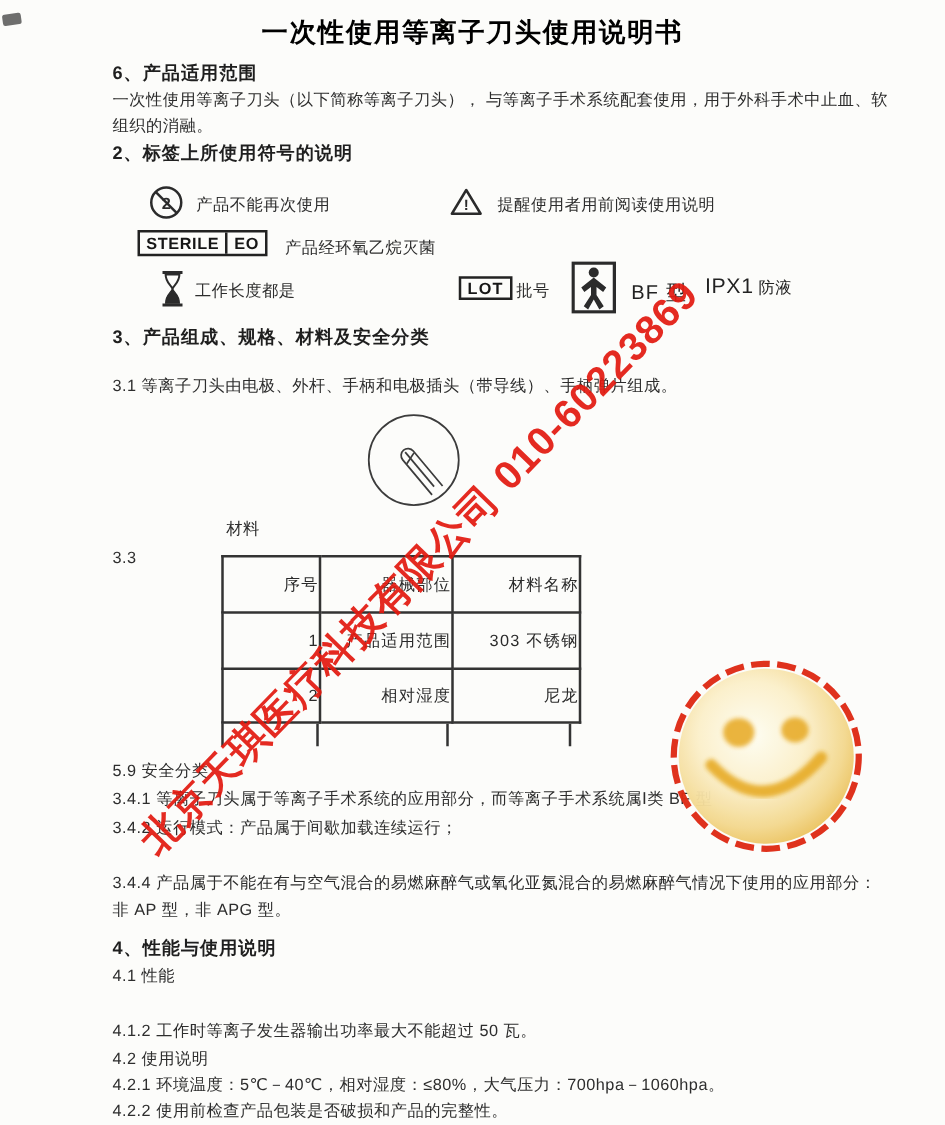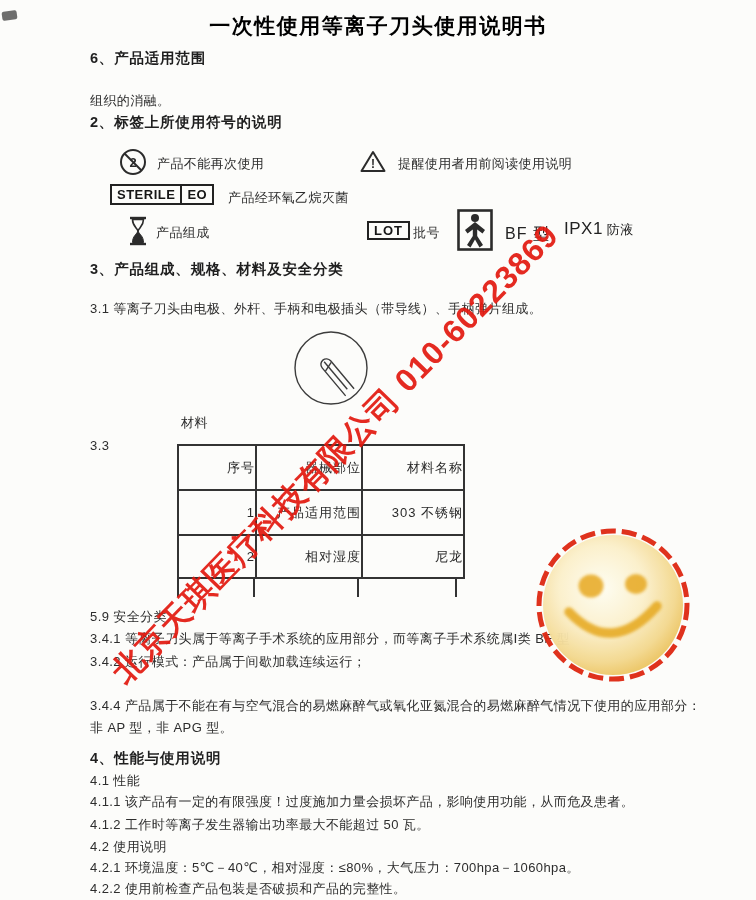--- a/index.html
+++ b/index.html
@@ -63,20 +63,21 @@
 </head>
 <body>
 
 <div class="page">
 
   <div class="smudge"></div>
 
   <h1 class="title">一次性使用等离子刀头使用说明书</h1>
 
   <div class="line hmajor" style="top:49px">6、产品适用范围</div>
+  <div class="line" style="top:71px">一次性使用等离子刀头（以下简称等离子刀头）， 与等离子手术系统配套使用，用于外科手术中止血、软</div>
   <div class="line" style="top:92px">组织的消融。</div>
 
   <div class="line hmajor" style="top:113px">2、标签上所使用符号的说明</div>
 
   <span class="icon" style="left:119px;top:148px">
     <svg width="28" height="28" viewBox="0 0 28 28">
       <circle cx="14" cy="14" r="12" fill="none" stroke="#2b2b2b" stroke-width="2"></circle>
       <text x="14" y="19" font-size="13" font-weight="bold" text-anchor="middle" fill="#2b2b2b">2</text>
       <line x1="5.5" y1="5.5" x2="22.5" y2="22.5" stroke="#2b2b2b" stroke-width="2"></line>
     </svg>
@@ -98,21 +99,21 @@
   <div class="line" style="left:228px;top:189px">产品经环氧乙烷灭菌</div>
 
   <span class="icon" style="left:128px;top:216px">
     <svg width="20" height="30" viewBox="0 0 20 30">
       <line x1="2" y1="2" x2="18" y2="2" stroke="#2b2b2b" stroke-width="2.4"></line>
       <line x1="2" y1="28" x2="18" y2="28" stroke="#2b2b2b" stroke-width="2.4"></line>
       <path d="M4.5 3.5 C4.5 10 9 12 10 15 C11 12 15.5 10 15.5 3.5 Z" fill="none" stroke="#2b2b2b" stroke-width="1.6"></path>
       <path d="M10 15 C9 18 4.5 20 4.5 26.5 H15.5 C15.5 20 11 18 10 15 Z" fill="#2b2b2b" stroke="#2b2b2b" stroke-width="1"></path>
     </svg>
   </span>
-  <div class="line" style="left:156px;top:224px">产品组成</div>
+  <div class="line" style="left:156px;top:224px">工作长度都是</div>
 
   <span class="lotbadge" style="left:367px;top:221px">LOT</span>
   <div class="line" style="left:413px;top:224px">批号</div>
 
   <span class="icon" style="left:457px;top:209px">
     <svg width="36" height="42" viewBox="0 0 36 42">
       <rect x="1.5" y="1.5" width="33" height="39" fill="none" stroke="#2b2b2b" stroke-width="2.6"></rect>
       <circle cx="18" cy="9" r="4" fill="#2b2b2b"></circle>
       <path d="M18 13 L8 21 L10.5 24.5 L15.8 20.5 L15.8 27 L10 36 L13.5 38.5 L18 30.5 L22.5 38.5 L26 36 L20.2 27 L20.2 20.5 L25.5 24.5 L28 21 Z" fill="#2b2b2b"></path>
     </svg>
@@ -163,21 +164,20 @@
   <div class="stub" style="left:455px"></div>
 
   <div class="line" style="top:608px">5.9 安全分类</div>
   <div class="line" style="top:630px">3.4.1 等离子刀头属于等离子手术系统的应用部分，而等离子手术系统属Ⅰ类 BF 型</div>
   <div class="line" style="top:653px">3.4.2 运行模式：产品属于间歇加载连续运行；</div>
   <div class="line" style="top:697px">3.4.4 产品属于不能在有与空气混合的易燃麻醉气或氧化亚氮混合的易燃麻醉气情况下使用的应用部分：</div>
   <div class="line" style="top:719px">非 AP 型，非 APG 型。</div>
 
   <div class="line hmajor" style="top:749px">4、性能与使用说明</div>
   <div class="line" style="top:772px">4.1 性能</div>
-  <div class="line" style="top:793px">4.1.1 该产品有一定的有限强度！过度施加力量会损坏产品，影响使用功能，从而危及患者。</div>
   <div class="line" style="top:816px">4.1.2 工作时等离子发生器输出功率最大不能超过 50 瓦。</div>
   <div class="line" style="top:838px">4.2 使用说明</div>
   <div class="line" style="top:859px">4.2.1 环境温度：5℃－40℃，相对湿度：≤80%，大气压力：700hpa－1060hpa。</div>
   <div class="line" style="top:880px">4.2.2 使用前检查产品包装是否破损和产品的完整性。</div>
 
   <div class="watermark" style="color: rgb(227, 25, 15);">北京天琪医疗科技有限公司 010-60223869</div>
 
   <span class="stamp">
     <svg width="158" height="158" viewBox="0 0 158 158">
       <defs>

